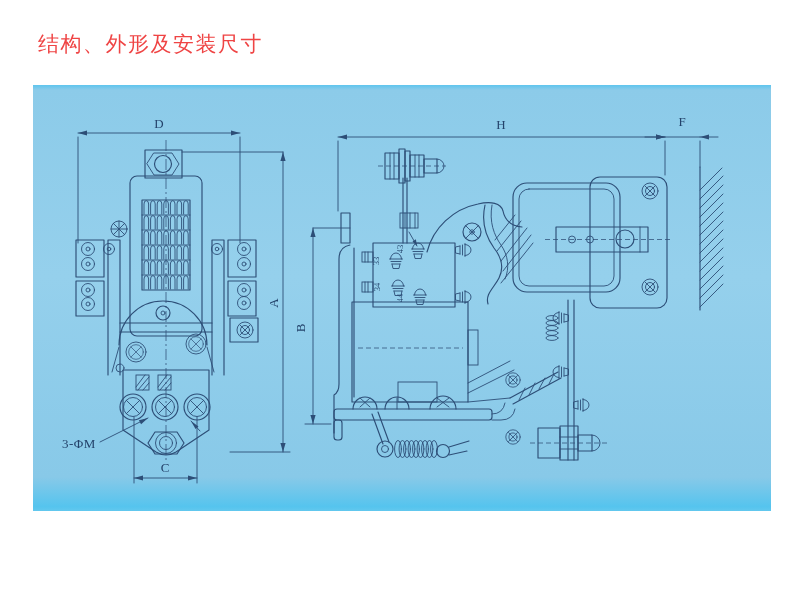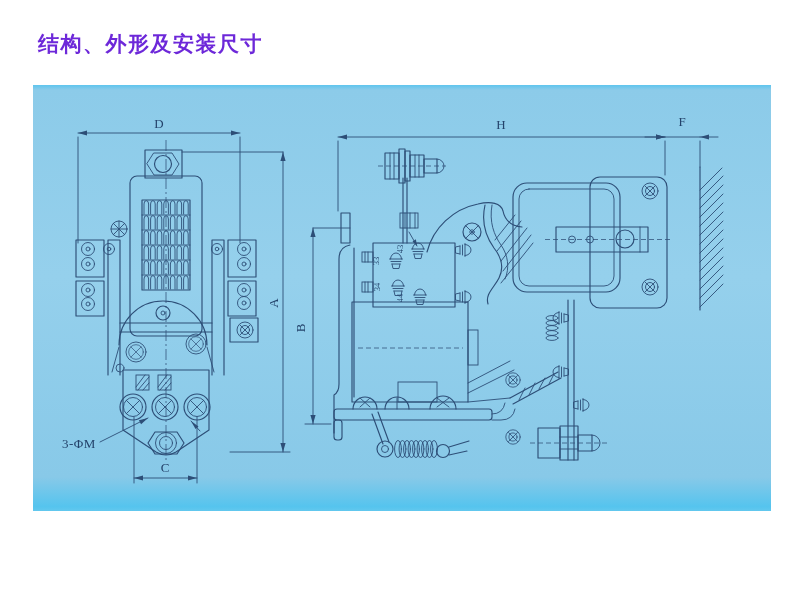--- a/index.html
+++ b/index.html
@@ -1,19 +1,19 @@
 <!DOCTYPE html>
 <html><head>
 <meta charset="utf-8">
 <style>
   html,body{margin:0;padding:0;background:#fff;}
   .slide{position:relative;width:800px;height:600px;background:#ffffff;overflow:hidden;
          font-family:"Liberation Serif","DejaVu Serif",serif;}
-  .page-title{position:absolute;left:38px;top:30px;font-size:21px;font-weight:700;
-              color:#6d28d9;letter-spacing:1.5px;}
+  .page-title{position:absolute;left:38px;top:30px;font-size:21px;font-weight:400;
+              color:#ef4444;letter-spacing:1.5px;}
   .drawing-panel{position:absolute;left:33px;top:85px;width:738px;height:426px;
      background:linear-gradient(180deg,#5ec5ee 0px,#8ccbe9 5px,#95d0ec 45%,#88c9e8 92%,#55c4ee 99%,#63c8ee 100%);}
   svg{display:block;}
   .ln{stroke:#2d4e77;stroke-width:1.15;fill:none;stroke-linecap:round;stroke-linejoin:round;}
   .ln2{stroke:#2d4e77;stroke-width:0.9;fill:none;stroke-linecap:round;}
   .cl{stroke:#2d4e77;stroke-width:0.75;fill:none;stroke-dasharray:11 3 2 3;}
   .dsh{stroke:#2d4e77;stroke-width:0.75;fill:none;stroke-dasharray:5 3;}
   .arw{fill:#2d4e77;stroke:none;}
   .dim{font-family:"Liberation Serif","DejaVu Serif",serif;font-size:13px;fill:#24436b;}
   .sm{font-family:"Liberation Serif","DejaVu Serif",serif;font-size:8.5px;fill:#24436b;}

